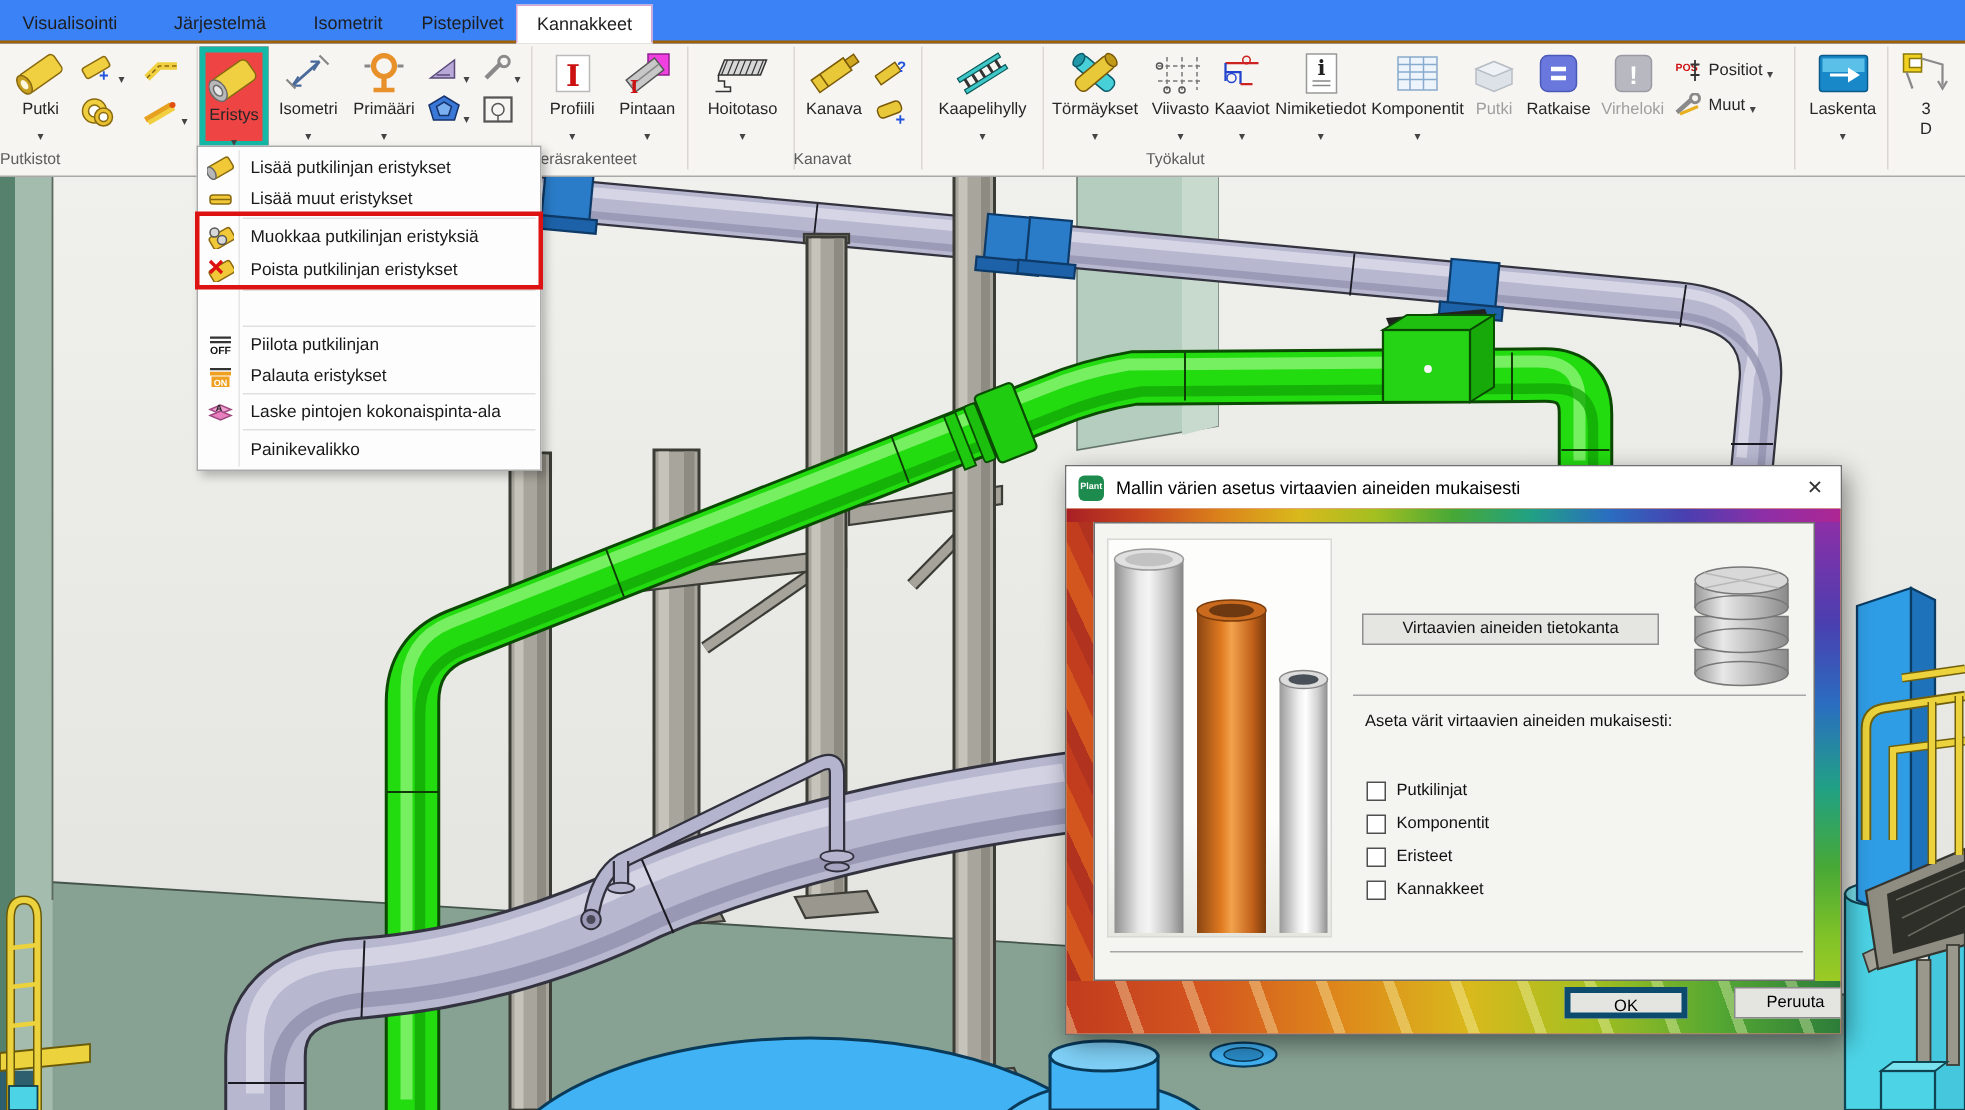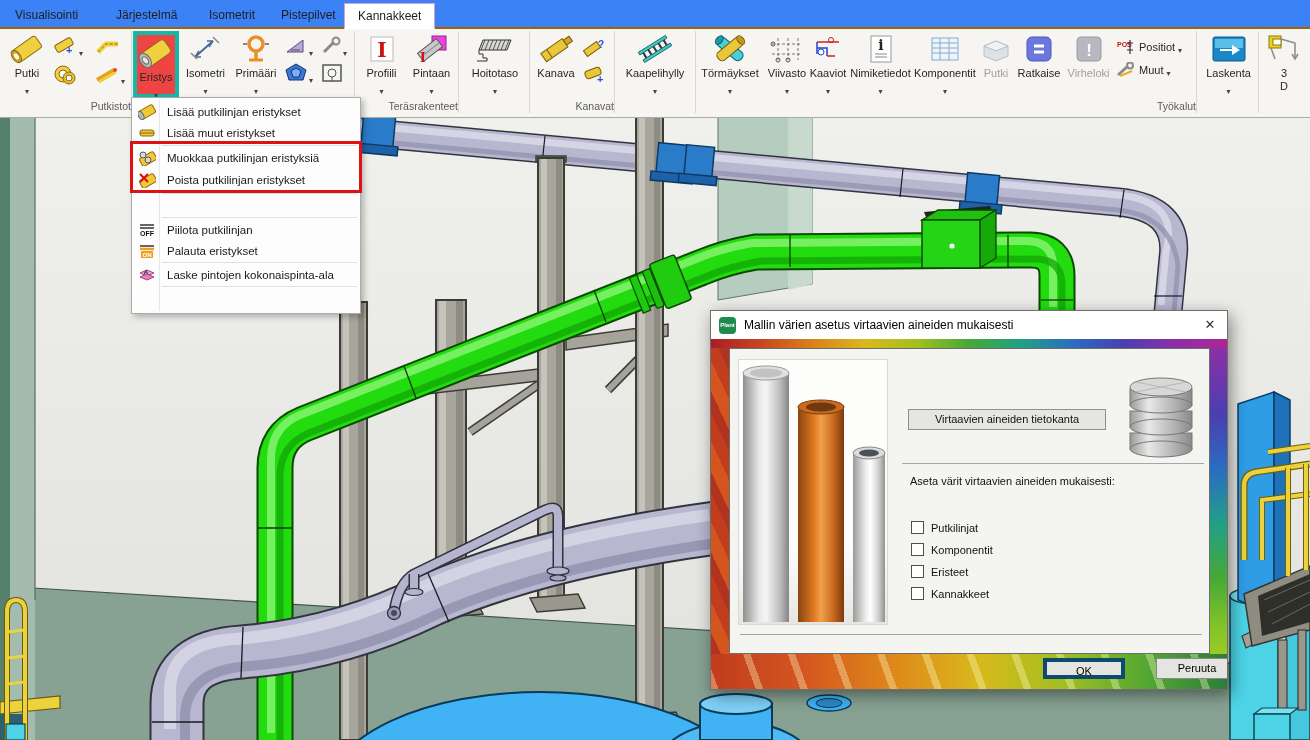--- a/index.html
+++ b/index.html
@@ -13,21 +13,21 @@
 .tab.active{background:#fff;border:1px solid #d5a3d2;border-bottom:1px solid #fff;z-index:3}
 .rbtn{position:absolute;top:31px;height:67px;text-align:center;cursor:default}
 .rbtn .ric{height:36px;display:flex;align-items:center;justify-content:center}
 .rlb{font-size:11px;color:#262626;line-height:13px;white-space:nowrap}
 .arr{height:9px}
 .arr::after{content:"▾";font-size:8px;color:#444;line-height:8px}
 .rbtn.active{background:#ef4444;border:4px solid #14b8a6}
 .rbtn.disabled .rlb{color:#9f9f9f}
 .sbtn{position:absolute;display:flex;align-items:center;gap:1px}
 .sbtn .arr::after{font-size:8px;color:#444}
-.glabel{position:absolute;top:100px;font-size:10.5px;color:#5c5c5c;text-align:right;white-space:nowrap}
+.glabel{position:absolute;top:100px;font-size:10.5px;color:#5c5c5c;text-align:left;white-space:nowrap}
 .vsep{position:absolute;top:31px;height:82px;width:1px;background:#dbd8d4}
 .rowbtn{position:absolute;display:flex;align-items:center;gap:3px;font-size:11px;color:#262626;white-space:nowrap}
 
 #menu{position:absolute;left:131px;top:97px;width:230px;height:217px;background:#fdfdfd;border:1px solid #ababab;box-shadow:3px 3px 6px rgba(0,0,0,.25);z-index:20}
 #menu .gut{position:absolute;left:27px;top:2px;bottom:2px;width:1px;background:#e6e6e6}
 .mitem{position:absolute;left:1px;right:1px;height:21px;display:flex;align-items:center}
 .mic{flex:0 0 27px;display:flex;justify-content:center;align-items:center}
 .mtx{font-size:11.5px;color:#191919;padding-left:7px;white-space:nowrap}
 .msep{position:absolute;left:30px;right:3px;height:1px;background:#e0e0e0}
 #redbox{position:absolute;left:130px;top:141px;width:232px;height:52px;border:3px solid #dd1212;z-index:30}
@@ -44,21 +44,21 @@
 .rb-left{left:0;top:9px;width:19px;height:306px;background:repeating-linear-gradient(65deg,#b0321f 0 9px,#d4561f 9px 22px,#c23c1e 22px 34px)}
 .rb-right{right:0;top:9px;width:17px;height:306px;background:linear-gradient(to bottom,#8d2fa7,#4a3fb0 22%,#2a6ec0 40%,#21a184 58%,#46a836 75%,#7fc228 90%,#9ccb25)}
 .rb-bottom{left:0;top:315px;width:516px;height:35px;background:linear-gradient(to right,#c23c1e,#d4561f 18%,#de8a1b 36%,#d9b91c 52%,#a3bf20 68%,#55a832 84%,#2d7d3a)}
 .rb-bottom::after{content:"";position:absolute;inset:0;background:repeating-linear-gradient(70deg,rgba(255,255,200,.35) 0 7px,rgba(0,0,0,0) 7px 42px)}
 #dpanel{position:absolute;left:18px;top:9px;width:481px;height:306px;background:#f4f4f1;border:1px solid #6e6e6e}
 #pipespic{position:absolute;left:8px;top:10px;width:150px;height:266px;background:linear-gradient(#fdfdfc 70%,#e6e6e1);border:1px solid #d8d8d4}
 .dsep{position:absolute;height:1px;background:#a6a6a6}
 #dbbtn{position:absolute;left:178px;top:60px;width:198px;height:21px;background:#e5e5e2;border:1px solid #8f8f8f;font-size:11px;line-height:19px;text-align:center;color:#111}
 #dbicon{position:absolute;left:392px;top:20px}
 #instr{position:absolute;left:180px;top:126px;font-size:11px;color:#111;white-space:nowrap}
-.chkrow{position:absolute;left:181px;display:flex;align-items:center;gap:7px}
+.chkrow{position:absolute;left:181px;display:flex;align-items:flex-start;gap:7px}
 .chk{width:13px;height:13px;background:#fff;border:1px solid #4f4f4f}
 .clbl{font-size:11px;color:#111;white-space:nowrap}
 .dbtn{position:absolute;top:319px;width:82px;height:21px;background:#e4e4e1;border:1px solid #8a8a8a;font-size:11px;line-height:18px;text-align:center;color:#000}
 #okbtn{left:332px;border:4px solid #0c4a6e}
 #cancelbtn{left:445px}
 </style>
 </head>
 <body>
 
 <div id="app">
@@ -675,20 +675,24 @@
     <span class="mic">
           <svg width="18" height="16">
             <polygon points="2,6 9,3 16,6 9,9" fill="#f0a0d0" stroke="#a04880"></polygon>
             <polygon points="2,10 9,7 16,10 9,13" fill="#e880c0" stroke="#a04880"></polygon>
             <text x="8" y="7" text-anchor="middle" font-size="6" font-weight="bold" fill="#222">A</text>
           </svg>
         </span>
     <span class="mtx">Laske pintojen kokonaispinta-ala</span>
   </div>
   <div class="msep" style="top:188px"></div>
+  <div class="mitem" style="top:191px">
+    <span class="mic"></span>
+    <span class="mtx">Painikevalikko</span>
+  </div>
 </div>
 <div id="redbox"></div>
 
 <div id="dialog">
   <div id="dtitle">
     <div id="dicon">Plant</div>
     <div class="ttext">Mallin värien asetus virtaavien aineiden mukaisesti</div>
     <div id="dclose"></div>
   </div>
   <div id="dcontent">

